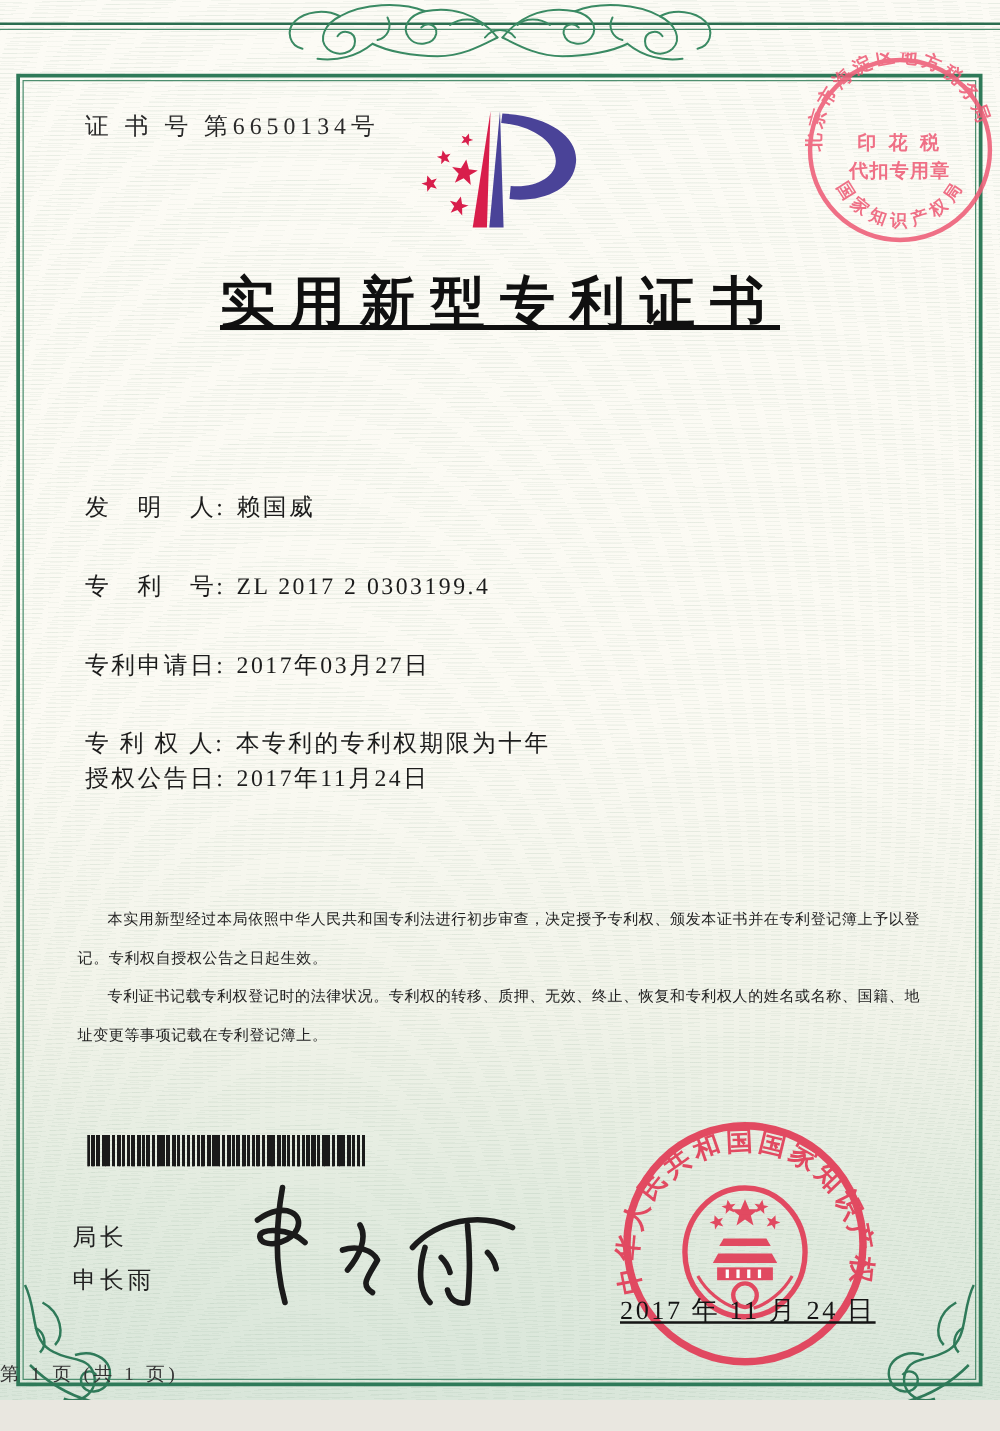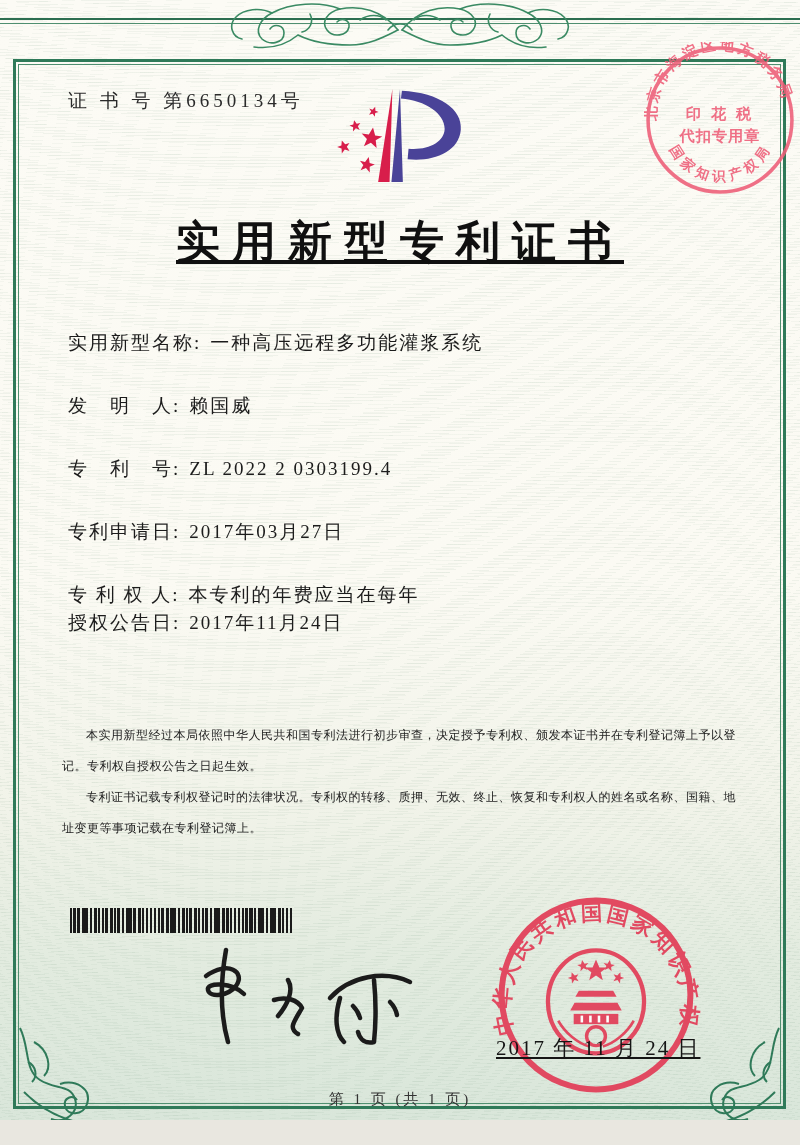--- a/index.html
+++ b/index.html
@@ -25,21 +25,21 @@
   .paras p{margin:0;text-indent:2em;}
   .barcode{left:70px;top:908px;width:222px;height:25px;
     background:
       repeating-linear-gradient(90deg,#1a1a1a 0 2px,transparent 2px 4px),
       repeating-linear-gradient(90deg,#1a1a1a 0 1px,transparent 1px 7px),
       repeating-linear-gradient(90deg,transparent 0 3px,#1a1a1a 3px 5px,transparent 5px 11px);
   }
   .director{left:58px;top:974px;font-family:"Liberation Sans",sans-serif;font-size:19px;letter-spacing:3px;color:#222;}
   .director div{line-height:34px;}
   .date-line{left:496px;top:1034px;font-size:21px;letter-spacing:2px;color:#151515;z-index:6;text-decoration:underline;}
-  .footer{left:0;right:0;top:1090px;text-align:center;font-size:15px;letter-spacing:3px;color:#333;}
+  .footer{left:0;right:0;top:1090px;text-align:left;font-size:15px;letter-spacing:3px;color:#333;}
   .seal-wrap{left:482px;top:892px;width:228px;height:206px;z-index:5;opacity:0.93;}
   .tax-wrap{left:644px;top:42px;width:152px;height:156px;z-index:4;opacity:0.88;}
   .logo-wrap{left:324px;top:82px;width:152px;height:126px;}
   .sig-wrap{left:188px;top:942px;width:235px;height:108px;}
   .orn-top{left:210px;top:0px;width:380px;height:50px;}
   .orn-bl{left:16px;top:1026px;width:132px;height:106px;}
   .orn-br{right:17px;top:1026px;width:132px;height:106px;transform:scaleX(-1);}
   svg{display:block;width:100%;height:100%;}
 </style>
 </head>
@@ -129,46 +129,47 @@
         <text x="75" y="96" font-size="15" text-anchor="middle" letter-spacing="1">代扣专用章</text>
         <text font-size="13.5">
           <textPath href="#taxBottom" startOffset="6" textLength="122">国家知识产权局</textPath>
         </text>
       </g>
     </svg>
   </div>
 
   <div class="abs title">实用新型专利证书</div>
 
-  <div class="abs field" style="top:330px">
-    <span>实用新型名称:</span><span class="val">一种高压远程多功能灌浆系统</span>
-  </div>
   <div class="abs field" style="top:393px">
     <span>发　明　人:</span><span class="val">赖国威</span>
   </div>
   <div class="abs field" style="top:456px">
-    <span>专　利　号:</span><span class="val">ZL 2022 2 0303199.4</span>
+    <span>专　利　号:</span><span class="val">ZL 2017 2 0303199.4</span>
   </div>
   <div class="abs field" style="top:519px">
     <span>专利申请日:</span><span class="val">2017年03月27日</span>
   </div>
   <div class="abs field" style="top:582px">
-    <span>专 利 权 人:</span><span class="val">本专利的年费应当在每年</span>
+    <span>专 利 权 人:</span><span class="val">本专利的专利权期限为十年</span>
   </div>
   <div class="abs field" style="top:610px">
     <span>授权公告日:</span><span class="val">2017年11月24日</span>
   </div>
 
   <div class="abs paras">
     <p>本实用新型经过本局依照中华人民共和国专利法进行初步审查，决定授予专利权、颁发本证书并在专利登记簿上予以登记。专利权自授权公告之日起生效。</p>
     <p>专利证书记载专利权登记时的法律状况。专利权的转移、质押、无效、终止、恢复和专利权人的姓名或名称、国籍、地址变更等事项记载在专利登记簿上。</p>
   </div>
 
   <div class="abs barcode"></div>
 
+  <div class="abs director">
+    <div>局长</div>
+    <div>申长雨</div>
+  </div>
 
   <div class="abs sig-wrap">
     <svg viewBox="0 0 235 108">
       <g stroke="#1b1b1b" fill="none" stroke-width="4.5" stroke-linecap="round" stroke-linejoin="round">
         <path d="M38,8 C33,36 31,68 40,100"></path>
         <path d="M18,34 C40,18 58,30 48,44 C40,54 22,56 20,48 C18,40 44,40 56,52"></path>
         <path d="M100,38 C106,48 100,62 90,74"></path>
         <path d="M86,58 C98,54 110,58 114,66 C106,80 100,86 110,92"></path>
         <path d="M142,56 C162,34 196,28 222,40"></path>
         <path d="M152,56 C146,76 148,92 156,100"></path>

